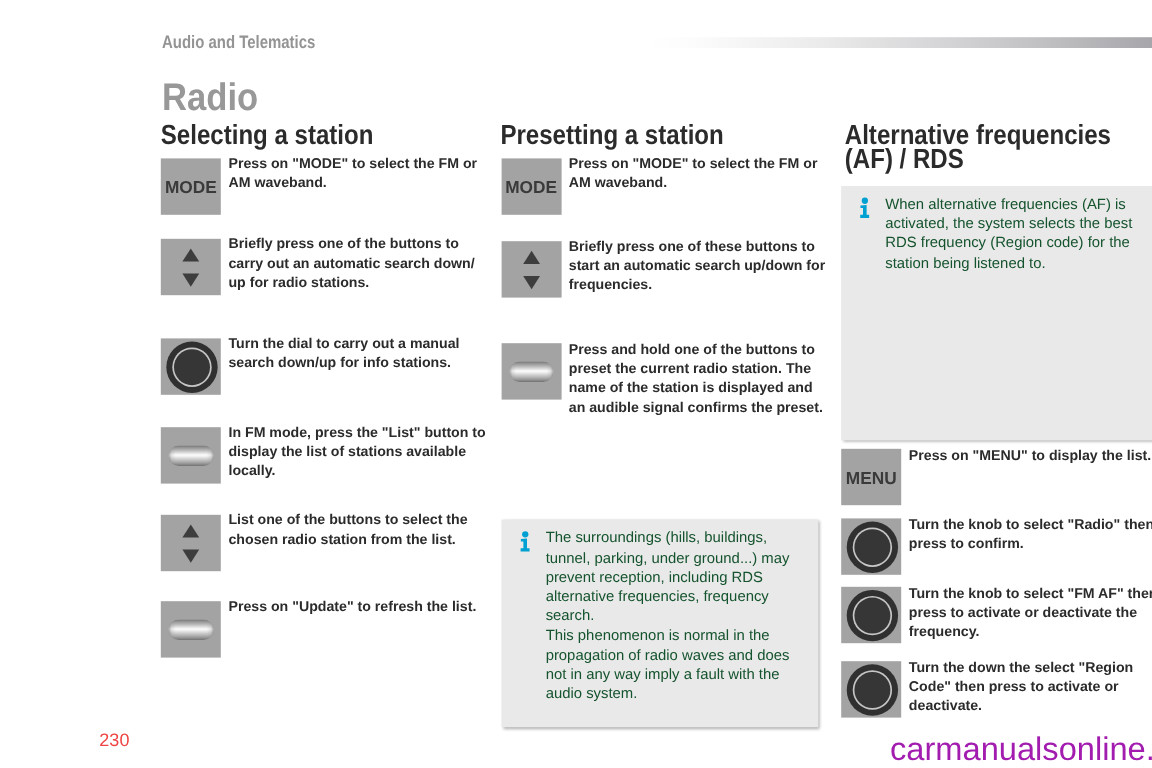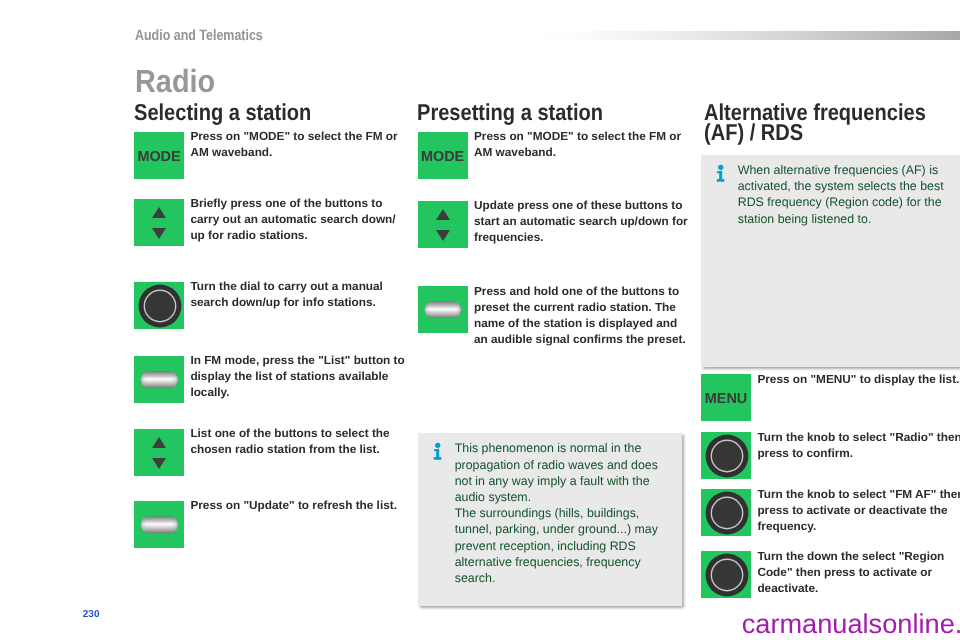--- a/index.html
+++ b/index.html
@@ -43,21 +43,21 @@
   .col-head{
     font-size:23px;font-weight:bold;color:#2b2b2b;
     line-height:19.7px;margin:0;
     transform:scaleX(0.872);transform-origin:left top;
   }
 
   
   .row{position:absolute;}
   .icon-box{
     position:absolute;left:0;top:0;
-    width:50px;height:47px;background:#22c55e;
+    width:50px;height:47px;background:#a3a3a3;
   }
   .row-text{
     position:absolute;left:56.4px;top:-3.6px;width:216px;
     font-size:11.8px;font-weight:bold;color:#2b2b2b;
     line-height:16px;
   }
   .infobox .i-text p{margin:0;}
 
   .lbl{
     position:absolute;left:0;right:0;top:50%;transform:translateY(-50%);margin-top:1px;
@@ -105,21 +105,21 @@
     position:absolute;left:15.2px;top:9.2px;width:8.4px;height:19.2px;
   }
   .infobox .i-text{
     position:absolute;left:36.7px;top:7.3px;width:221px;
     font-size:12.4px;color:#14532d;line-height:16.2px;
   }
 
   
   .page-number{
     position:absolute;left:21.8px;top:608.5px;
-    font-size:10px;font-weight:bold;color:#1d4ed8;
+    font-size:15px;font-weight:normal;color:#ef4444;
   }
   .watermark{
     position:absolute;left:680.7px;top:608.3px;
     font-size:27.2px;color:#a21caf;white-space:nowrap;
   }
 </style>
 </head>
 <body>
 
 <div class="page">
@@ -191,40 +191,40 @@
     <div class="row-text">Press on "MODE" to select the FM or AM waveband.</div>
   </div>
 
   <div class="row" style="left:356.6px;top:200.9px;">
     <div class="icon-box">
       <div class="updown">
         <div class="tri up"></div>
         <div class="tri dn"></div>
       </div>
     </div>
-    <div class="row-text">Update press one of these buttons to start an automatic search up/down for frequencies.</div>
+    <div class="row-text">Briefly press one of these buttons to start an automatic search up/down for frequencies.</div>
   </div>
 
   <div class="row" style="left:356.6px;top:286.1px;">
     <div class="icon-box">
       <div class="pill"></div>
     </div>
     <div class="row-text">Press and hold one of the buttons to preset the current radio station. The name of the station is displayed and an audible signal confirms the preset.</div>
   </div>
 
   <div class="infobox" style="left:357px;top:433px;width:264px;height:173px;">
     <div class="i-icon">
       <svg viewBox="0 0 80 170" width="8.4" height="19.2" aria-hidden="true">
         <circle cx="45" cy="25" r="25" fill="#00a0d2"></circle>
         <path d="M59 58 L59 136 L79 136 L79 162 L8 162 L8 136 L30 136 L30 82 L10 82 L10 62 Z" fill="#00a0d2"></path>
       </svg>
     </div>
     <div class="i-text">
+      <p>The surroundings (hills, buildings, tunnel, parking, under ground...) may prevent reception, including RDS alternative frequencies, frequency search.</p>
       <p>This phenomenon is normal in the propagation of radio waves and does not in any way imply a fault with the audio system.</p>
-      <p>The surroundings (hills, buildings, tunnel, parking, under ground...) may prevent reception, including RDS alternative frequencies, frequency search.</p>
     </div>
   </div>
 
   <div class="col col3">
     <div class="col-head">Alternative frequencies (AF) / RDS</div>
   </div>
 
   <div class="infobox" style="left:640px;top:154.6px;width:265px;height:212.5px;">
     <div class="i-icon">
       <svg viewBox="0 0 80 170" width="8.4" height="19.2" aria-hidden="true">

